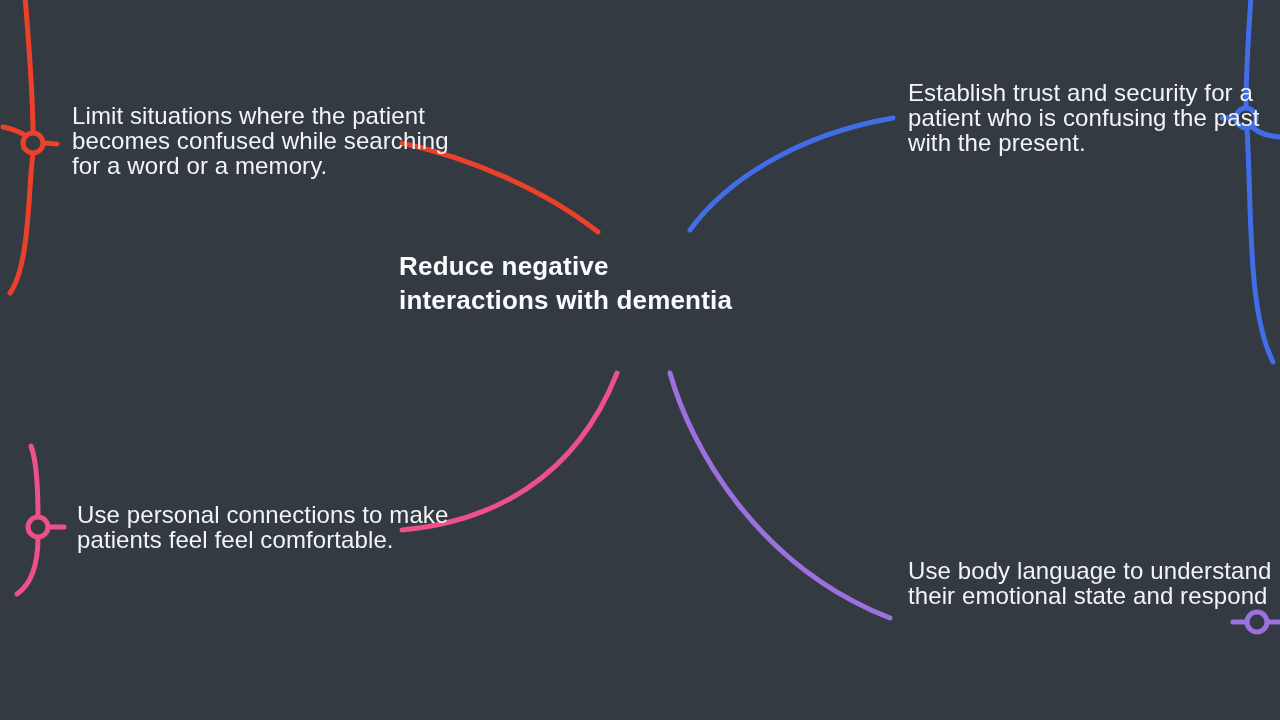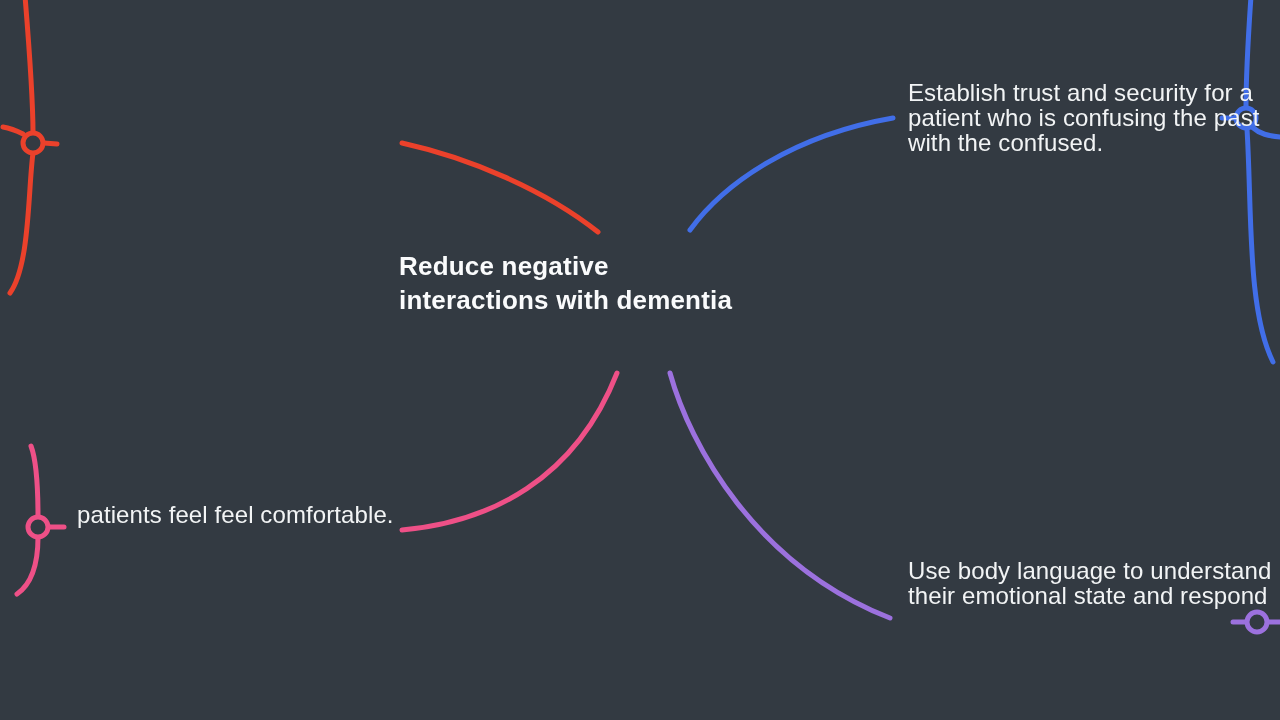--- a/index.html
+++ b/index.html
@@ -99,28 +99,34 @@
       <path d="M 1268 622 L 1281 622" stroke="#9C71DE"></path>
       <circle cx="1257" cy="622" r="10" stroke="#9C71DE"></circle>
     </g>
   </svg>
 
   <div class="central-node">
     <span>Reduce negative</span>
     <span>interactions with dementia</span>
   </div>
 
+  <div class="node-label pos-l1">
+    <span>Limit situations where the patient</span>
+    <span>becomes confused while searching</span>
+    <span>for a word or a memory.</span>
+  </div>
 
   <div class="node-label pos-l2">
     <span>Establish trust and security for a</span>
     <span>patient who is confusing the past</span>
-    <span>with the confused.</span>
+    <span>with the present.</span>
   </div>
 
   <div class="node-label pos-l3">
+    <span>Use personal connections to make</span>
     <span>patients feel feel comfortable.</span>
   </div>
 
   <div class="node-label pos-l4">
     <span>Use body language to understand</span>
     <span>their emotional state and respond</span>
   </div>
 
 </div>
 

